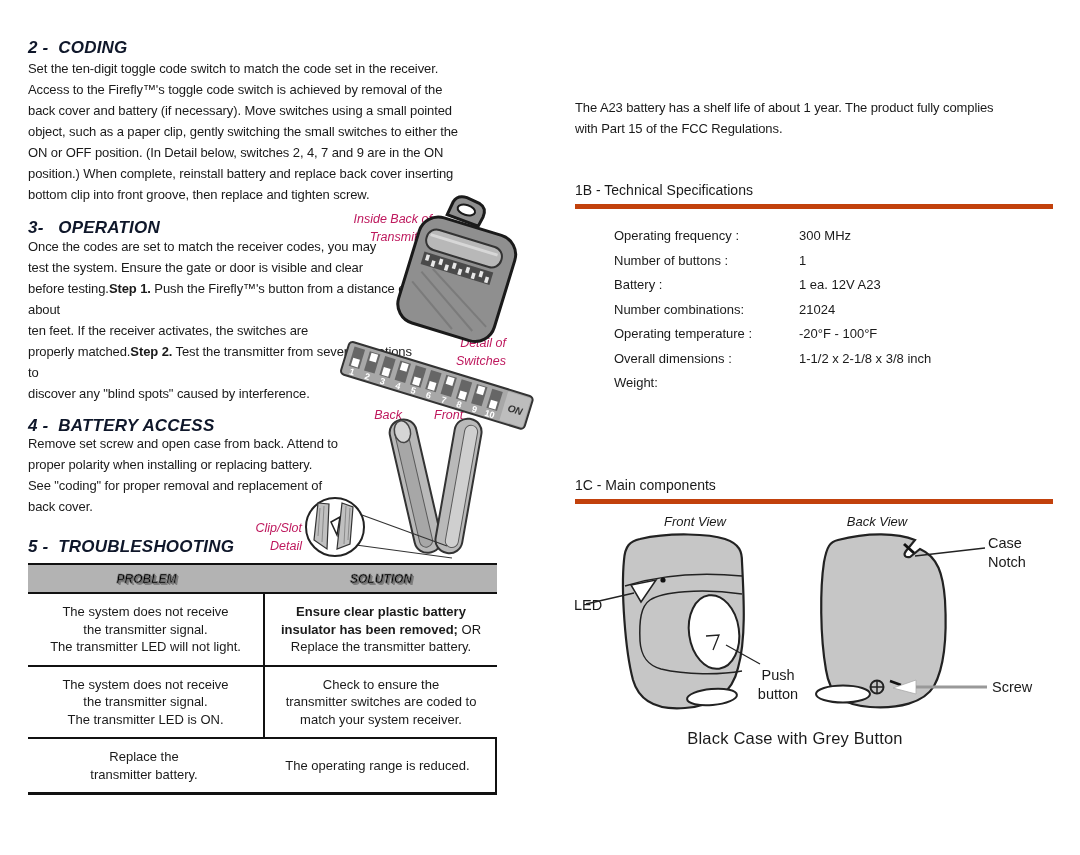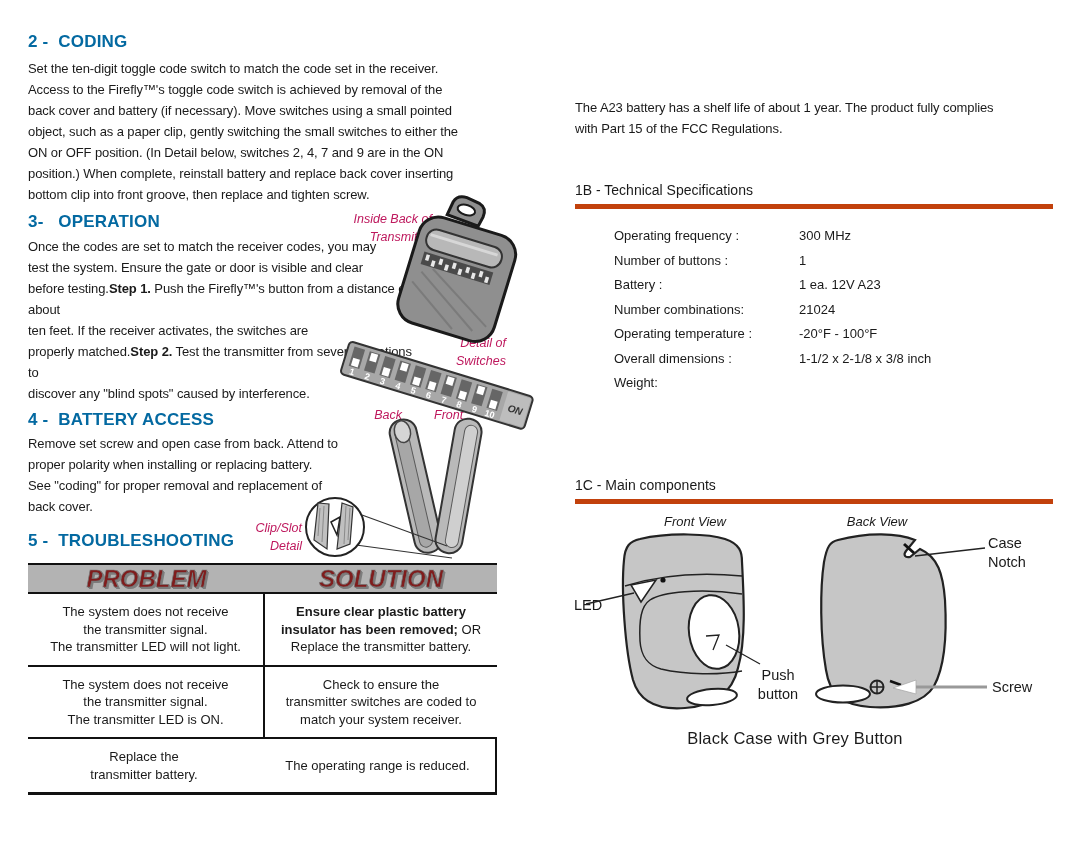--- a/index.html
+++ b/index.html
@@ -1,34 +1,34 @@
 <!DOCTYPE html>
 <html><head>
 <meta charset="utf-8">
 <style>
   html,body{margin:0;padding:0;background:#fff;}
   body{width:1080px;height:855px;position:relative;overflow:hidden;
        font-family:"Liberation Sans","DejaVu Sans",sans-serif;color:#1a1a1a;}
   .abs{position:absolute;}
-  .h-sec{font-size:17px;font-weight:bold;white-space:pre;letter-spacing:.2px;color:#0369a1;}
+  .h-sec{font-size:17px;font-weight:bold;font-style:italic;white-space:pre;letter-spacing:.2px;color:#0f172a;margin-top:6px;}
   .body-txt{font-size:13px;line-height:21px;white-space:pre-line;letter-spacing:-.1px;}
   .step-label{font-weight:bold;}
   .fig-lbl{font-style:italic;font-size:12.5px;line-height:18px;white-space:pre-line;color:#be185d;}
   .right-col-head{font-size:14px;padding-bottom:6px;border-bottom:5px solid #c2410c;}
   .spec-row{display:flex;font-size:13px;line-height:24.5px;}
   .spec-label{width:185px;margin-left:36px;}
   .spec-value{flex:1;}
   .view-lbl{font-style:italic;font-size:13px;text-align:center;}
   .diag-lbl{font-size:14.5px;line-height:19px;white-space:pre-line;}
   .caption{font-size:16.5px;text-align:center;letter-spacing:.2px;}
 
   
   .ts-table{width:469px;border-bottom:3px solid #111;}
   .ts-head{display:flex;background:#b3b3b3;border-top:2px solid #111;border-bottom:2px solid #111;height:27px;align-items:center;}
-  .ts-head-cell{font-size:24px;font-weight:900;font-style:italic;color:#7f1d1d;text-align:center;
+  .ts-head-cell{font-size:12px;font-weight:900;font-style:italic;color:#000000;text-align:center;
       text-shadow:2px 2px 0 #7d7d7d, 1px 1px 0 #6a6a6a;-webkit-text-stroke:.7px #777;}
   .ts-head-cell.p{width:237px;}
   .ts-head-cell.s{width:232px;}
   .ts-row{display:flex;border-bottom:2px solid #111;}
   .ts-row:last-child{border-bottom:none;}
   .ts-cell{font-size:13px;line-height:17.5px;text-align:center;white-space:pre-line;
       display:flex;align-items:center;justify-content:center;padding:9px 4px;box-sizing:border-box;}
   .ts-cell.p{width:237px;border-right:2px solid #111;}
   .ts-cell.s{width:232px;}
   .sol-strong{font-weight:bold;}

